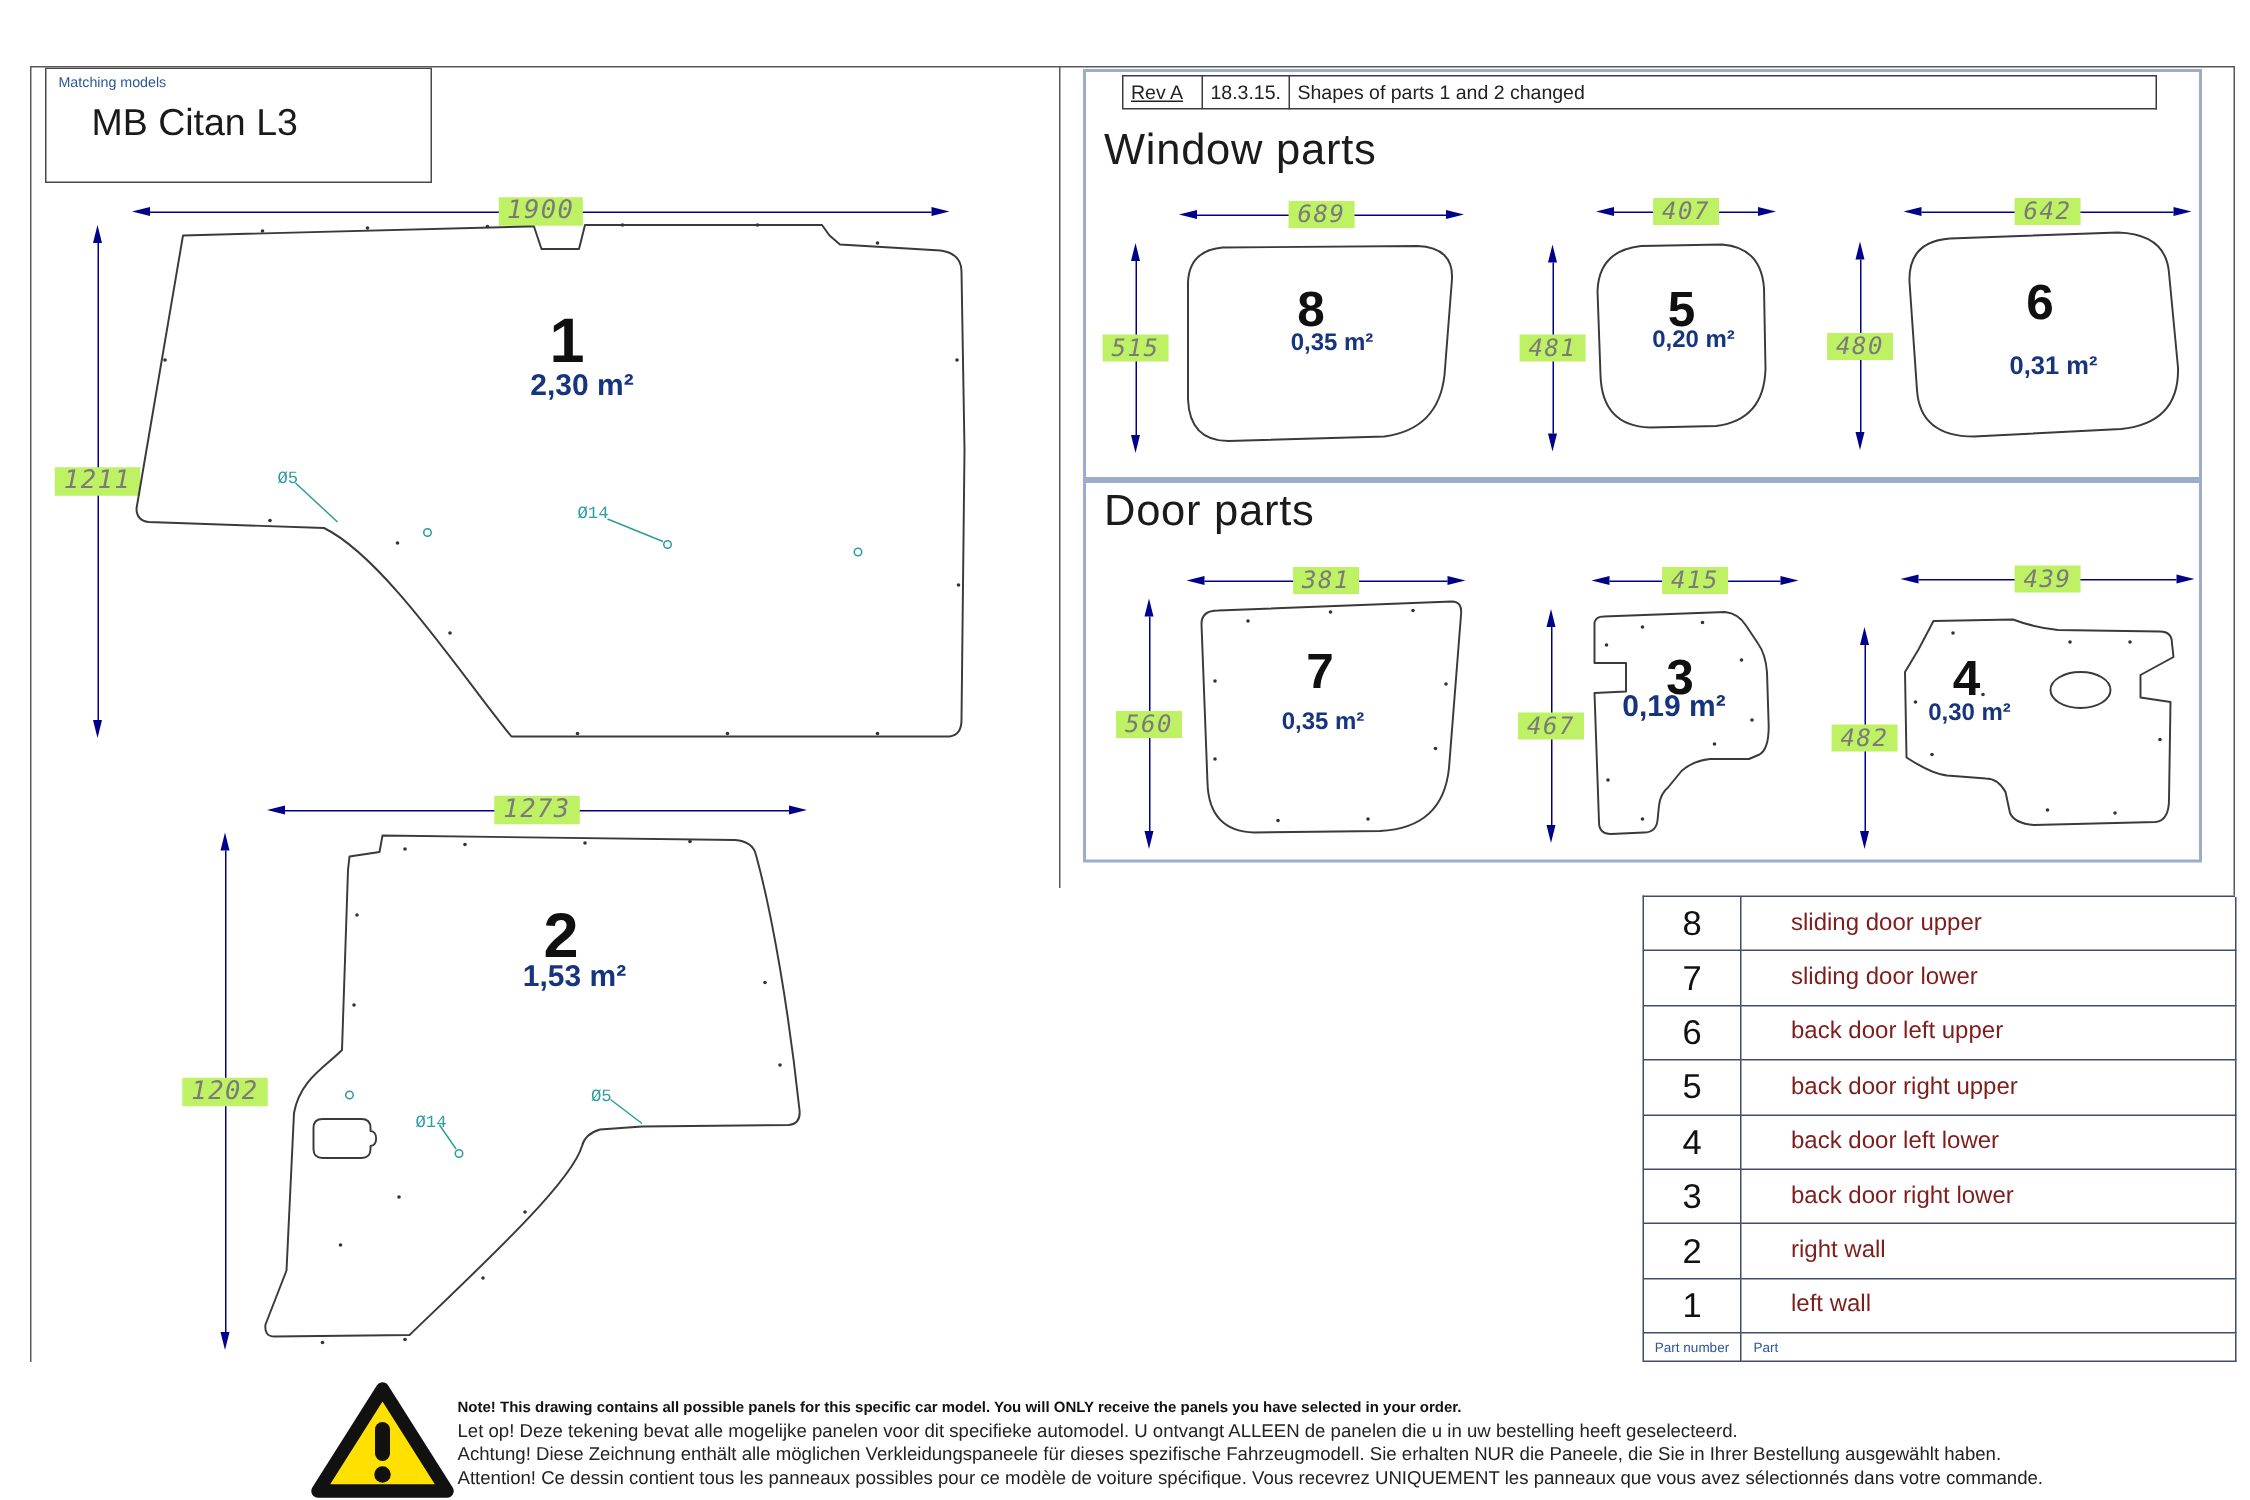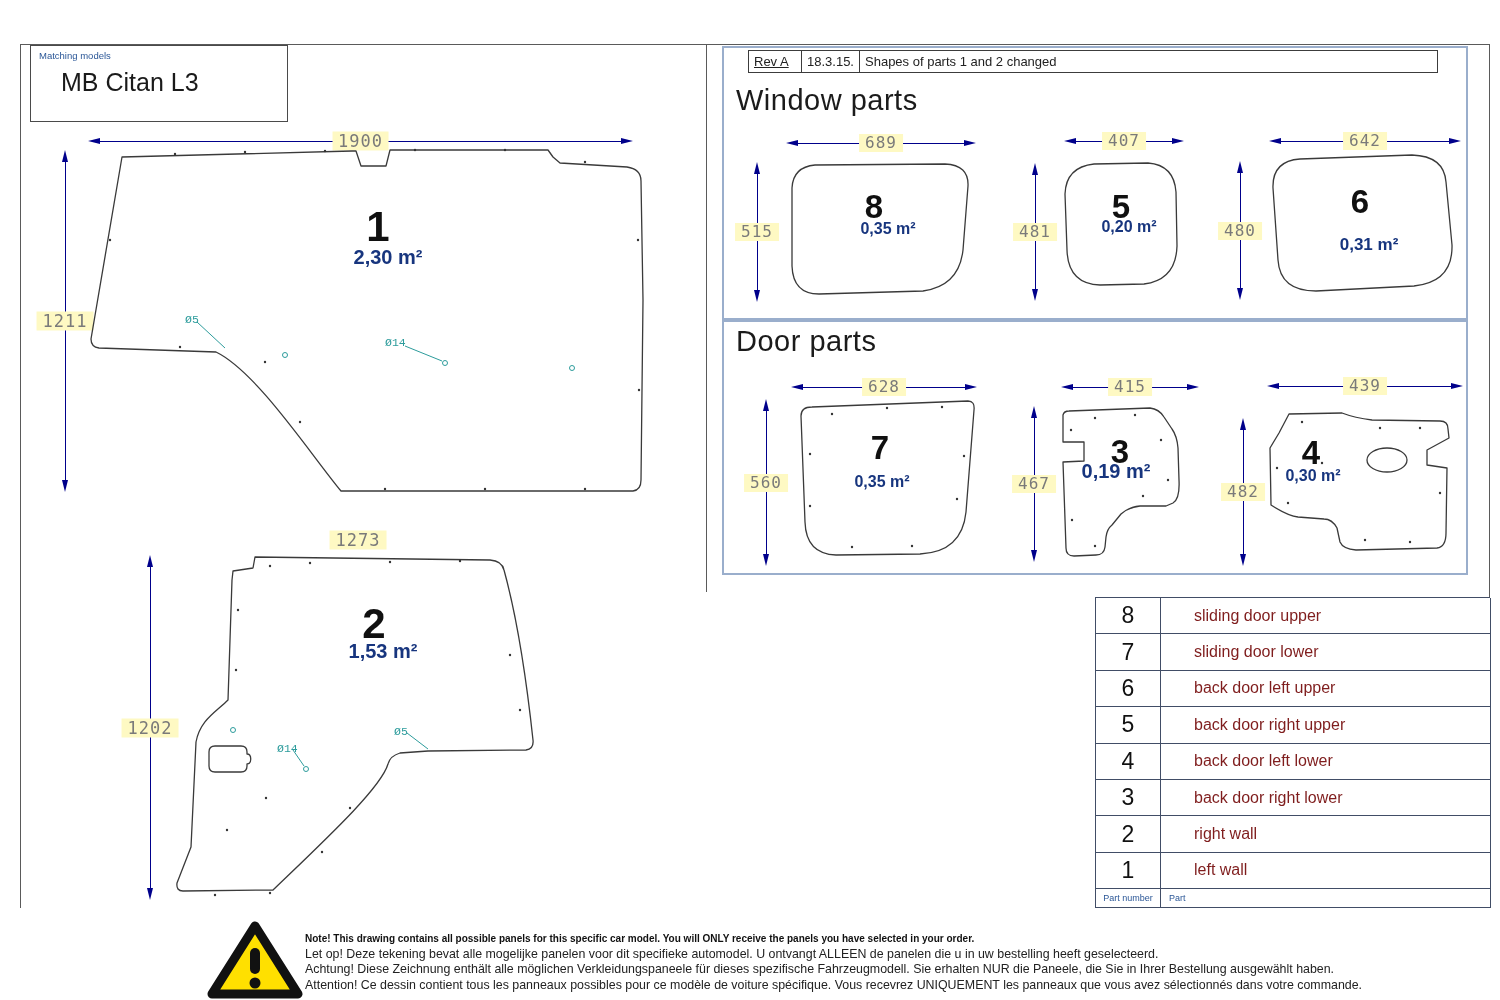--- a/index.html
+++ b/index.html
@@ -30,23 +30,23 @@
   .heading{position:absolute;font-size:29px;color:#1b1b1b;letter-spacing:0.5px;}
   
   .hdim{position:absolute;display:flex;align-items:center;height:8px;}
   .hdim .ln{flex:1;height:1px;background:var(--dimc);}
   .vdim{position:absolute;display:flex;flex-direction:column;align-items:center;width:8px;}
   .vdim .ln{flex:1;width:1px;background:var(--dimc);}
   .arL{width:0;height:0;border-top:3px solid transparent;border-bottom:3px solid transparent;border-right:12px solid var(--dimc);}
   .arR{width:0;height:0;border-top:3px solid transparent;border-bottom:3px solid transparent;border-left:12px solid var(--dimc);}
   .arU{width:0;height:0;border-left:3px solid transparent;border-right:3px solid transparent;border-bottom:12px solid var(--dimc);}
   .arD{width:0;height:0;border-left:3px solid transparent;border-right:3px solid transparent;border-top:12px solid var(--dimc);}
-  .dimlabel{position:absolute;left:50%;top:50%;transform:translate(-50%,-50%);background:#fef9c3;
+  .dimlabel{position:absolute;left:50%;top:50%;transform:translate(-50%,-50%);background:#bef264;
             padding:1px 6px;color:var(--dimt);font-family:"DejaVu Sans Mono",monospace;
-            font-size:16px;letter-spacing:1px;white-space:nowrap;line-height:1;}
+            font-size:16px;letter-spacing:1px;white-space:nowrap;line-height:1;font-style:italic;}
   
   .pnum{position:absolute;transform:translate(-50%,-50%);font-weight:bold;color:#101010;line-height:1;}
   .parea{position:absolute;transform:translate(-50%,-50%);color:var(--areac);font-weight:600;line-height:1;white-space:nowrap;}
   .hole{position:absolute;color:var(--teal);font-size:11.5px;font-family:Liberation Mono, monospace;line-height:1;}
   svg.shape{position:absolute;overflow:visible;}
   svg.shape path.outline{fill:none;stroke:var(--line);stroke-width:1.3;stroke-linejoin:round;}
   svg.shape .dot{fill:#333;}
   svg.shape .tl{stroke:var(--teal);stroke-width:1;fill:none;}
   
   .ptable{position:absolute;left:1095px;top:597px;width:395px;display:grid;
@@ -124,21 +124,21 @@
     <circle class="tl" cx="200" cy="215" r="2.5"></circle>
     <polyline class="tl" points="320,206 357,221"></polyline>
     <circle class="tl" cx="360" cy="223" r="2.5"></circle>
     <circle class="tl" cx="487" cy="228" r="2.5"></circle>
   </svg>
   <div class="pnum" style="left:378px;top:227px;font-size:42px;">1</div>
   <div class="parea" style="left:388px;top:257px;font-size:20px;">2,30 m²</div>
   <div class="hole" style="left:185px;top:314px;">Ø5</div>
   <div class="hole" style="left:385px;top:337px;">Ø14</div>
 
-  <div class="hdim" style="left:178px;top:536px;width:360px;flex-direction:column;">
+  <div class="hdim" style="left:178px;top:536px;width:360px;">
     <span class="arL"></span>
       <span class="ln"></span>
       <span class="arR"></span>
     <span class="dimlabel" style="font-size:17px;">1273</span>
   </div>
   <div class="vdim" style="left:146px;top:555px;height:345px;">
     <span class="arU"></span>
       <span class="ln"></span>
       <span class="arD"></span>
     <span class="dimlabel" style="font-size:17px;">1202</span>
@@ -223,21 +223,21 @@
   <svg class="shape" style="left:1266px;top:150px;" width="188" height="148" viewBox="0 0 188 148">
     <path class="outline" d="M34,9 L146,5 Q178,6 180,32 L186,95 Q187,132 148,136 L50,141 Q14,141 12,110 L7,38 Q6,11 34,9 Z"></path>
   </svg>
   <div class="pnum" style="left:1360px;top:201px;font-size:33px;">6</div>
   <div class="parea" style="left:1369px;top:244px;font-size:17px;">0,31 m²</div>
 
   <div class="hdim" style="left:791px;top:383px;width:186px;">
     <span class="arL"></span>
       <span class="ln"></span>
       <span class="arR"></span>
-    <span class="dimlabel">628</span>
+    <span class="dimlabel">381</span>
   </div>
   <div class="vdim" style="left:762px;top:399px;height:167px;">
     <span class="arU"></span>
       <span class="ln"></span>
       <span class="arD"></span>
     <span class="dimlabel">560</span>
   </div>
   <svg class="shape" style="left:792px;top:394px;" width="186" height="172" viewBox="0 0 186 172">
     <path class="outline" d="M20,13 L176,7 Q183,7 182,16 L174,118 Q170,158 128,160 L44,161 Q14,160 13,128 L9,22 Q9,13 20,13 Z"></path>
     <circle class="dot" cx="40" cy="20" r="1.2"></circle>

